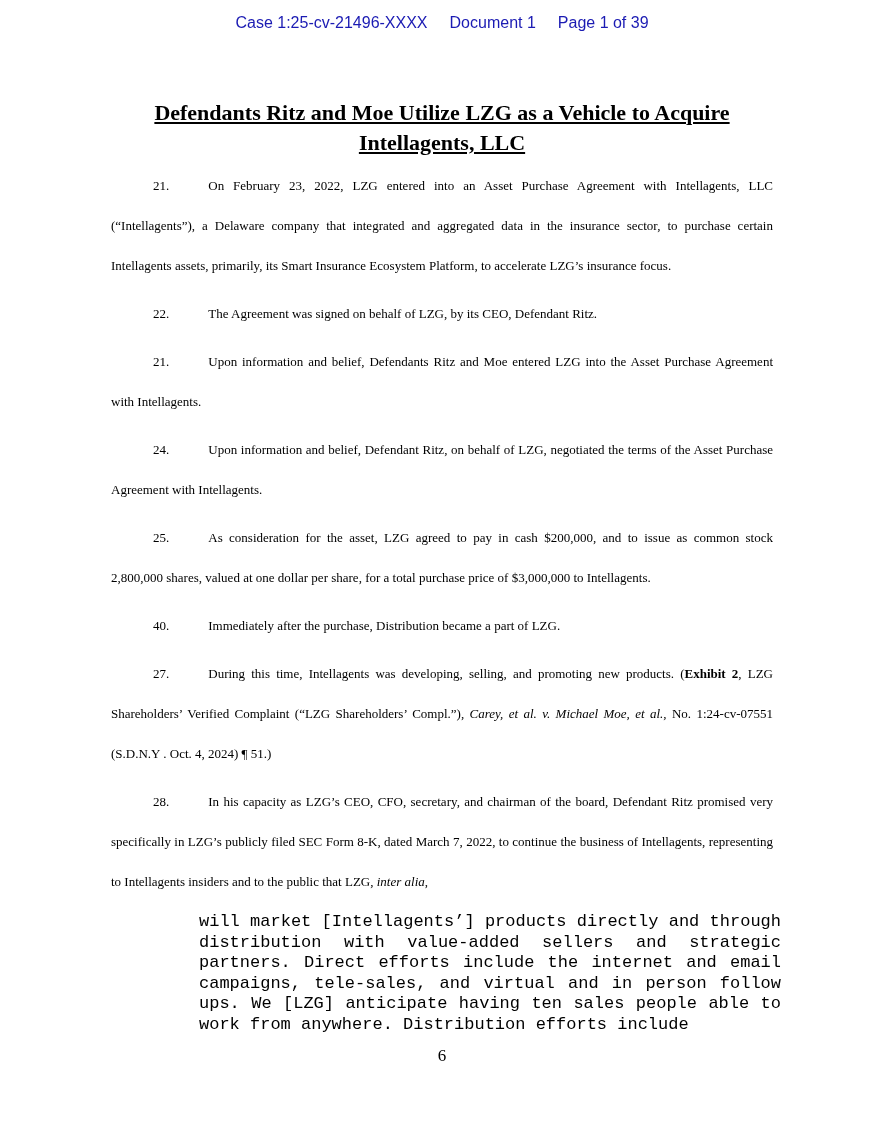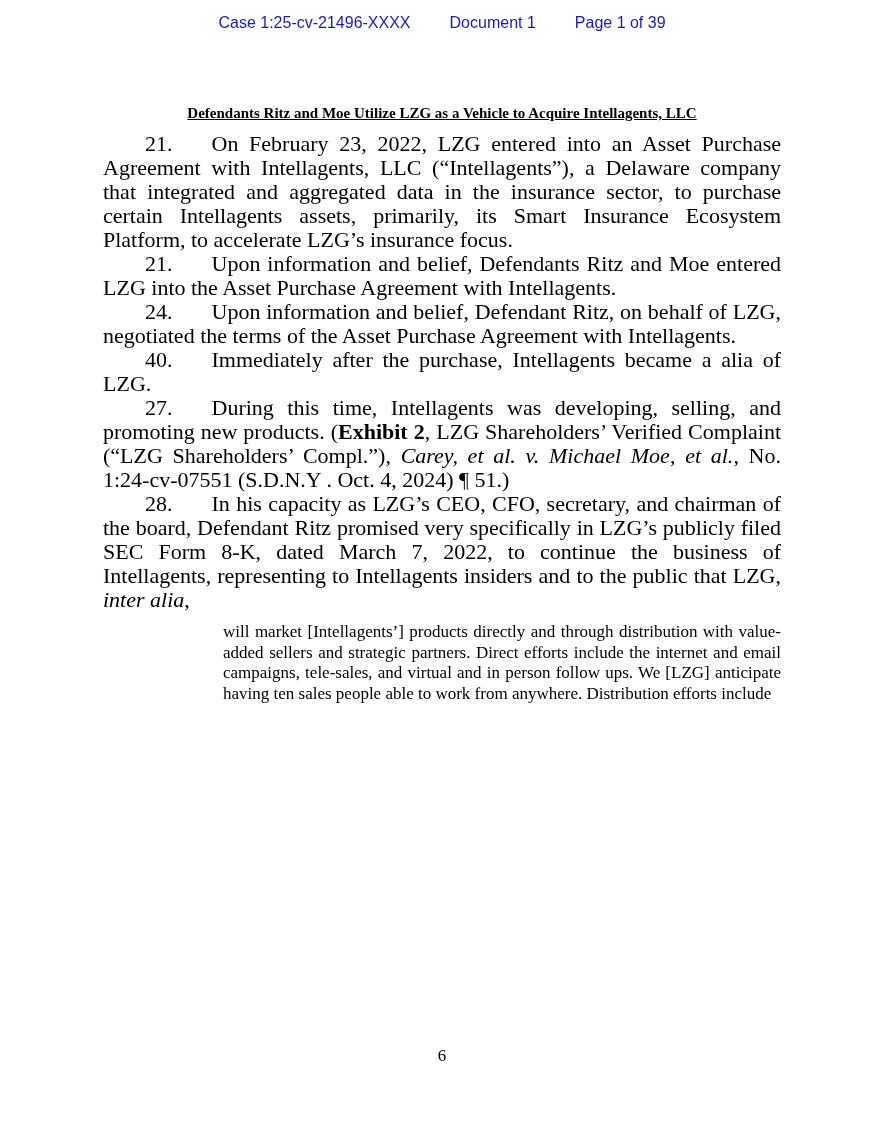--- a/index.html
+++ b/index.html
@@ -12,53 +12,54 @@
     font-family: "Liberation Serif", serif;
     overflow: hidden;
   }
   .court-header {
     position: absolute;
     top: 14px;
     left: 0;
     width: 100%;
     display: flex;
     justify-content: center;
-    gap: 39px;
+    gap: 22px;
     font-family: "Liberation Sans", sans-serif;
     font-size: 16px;
     color: #1b1bb3;
     white-space: nowrap;
   }
   .content {
     position: absolute;
     top: 98px;
     left: 103px;
     width: 678px;
   }
   .doc-heading {
     text-align: center;
     font-weight: bold;
     text-decoration: underline;
-    font-size: 15px;
+    font-size: 22px;
     line-height: 30px;
     margin-bottom: 4px;
   }
   .para {
-    margin: 0;
+    margin: 8px;
     text-align: justify;
     text-indent: 42px;
-    font-size: 22px;
-    line-height: 24px;
+    font-size: 13px;
+    line-height: 40px;
   }
   .ptab { display: inline-block; width: 39px; }
   .block-quote {
-    margin: 10px 0 0 120px;
+    margin: 10px 0 0 96px;
     text-align: justify;
     font-size: 17px;
     line-height: 20.5px;
+    font-family: Liberation Mono, monospace;
   }
   .page-number {
     position: absolute;
     top: 1046px;
     left: 0;
     width: 100%;
     text-align: center;
     font-size: 17px;
   }
 </style>
@@ -70,23 +71,25 @@
   <div class="court-header" style="color: rgb(27, 27, 179);">
     <span>Case 1:25-cv-21496-XXXX</span>
     <span>Document 1</span>
     <span>Page 1 of 39</span>
   </div>
 
   <div class="content">
     <div class="doc-heading">Defendants Ritz and Moe Utilize LZG as a Vehicle to Acquire Intellagents, LLC</div>
     <div id="paragraphs">
         <p class="para"><span>21.</span><span class="ptab"></span><span>On February 23, 2022, LZG entered into an Asset Purchase Agreement with Intellagents, LLC (“Intellagents”), a Delaware company that integrated and aggregated data in the insurance sector, to purchase certain Intellagents assets, primarily, its Smart Insurance Ecosystem Platform, to accelerate LZG’s insurance focus.</span></p>
+        <p class="para"><span>22.</span><span class="ptab"></span><span>The Agreement was signed on behalf of LZG, by its CEO, Defendant Ritz.</span></p>
         <p class="para"><span>21.</span><span class="ptab"></span><span>Upon information and belief, Defendants Ritz and Moe entered LZG into the Asset Purchase Agreement with Intellagents.</span></p>
         <p class="para"><span>24.</span><span class="ptab"></span><span>Upon information and belief, Defendant Ritz, on behalf of LZG, negotiated the terms of the Asset Purchase Agreement with Intellagents.</span></p>
-        <p class="para"><span>40.</span><span class="ptab"></span><span>Immediately after the purchase, Intellagents became a alia of LZG.</span></p>
+        <p class="para"><span>25.</span><span class="ptab"></span><span>As consideration for the asset, LZG agreed to pay in cash $200,000, and to issue as common stock 2,800,000 shares, valued at one dollar per share, for a total purchase price of $3,000,000 to Intellagents.</span></p>
+        <p class="para"><span>40.</span><span class="ptab"></span><span>Immediately after the purchase, Distribution became a part of LZG.</span></p>
         <p class="para"><span>27.</span><span class="ptab"></span><span>During this time, Intellagents was developing, selling, and promoting new products. (</span><span style="font-weight: bold;">Exhibit 2</span><span>, LZG Shareholders’ Verified Complaint (“LZG Shareholders’ Compl.”), </span><span style="font-style: italic;">Carey, et al. v. Michael Moe, et al.</span><span>, No. 1:24-cv-07551 (S.D.N.Y . Oct. 4, 2024) ¶ 51.)</span></p>
         <p class="para"><span>28.</span><span class="ptab"></span><span>In his capacity as LZG’s CEO, CFO, secretary, and chairman of the board, Defendant Ritz promised very specifically in LZG’s publicly filed SEC Form 8-K, dated March 7, 2022, to continue the business of Intellagents, representing to Intellagents insiders and to the public that LZG, </span><span style="font-style: italic;">inter alia</span><span>,</span></p>
       </div>
     <div class="block-quote">will market [Intellagents’] products directly and through distribution with value-added sellers and strategic partners. Direct efforts include the internet and email campaigns, tele-sales, and virtual and in person follow ups. We [LZG] anticipate having ten sales people able to work from anywhere.  Distribution efforts include</div>
   </div>
 
   <div class="page-number">6</div>
 
 </div>
 

